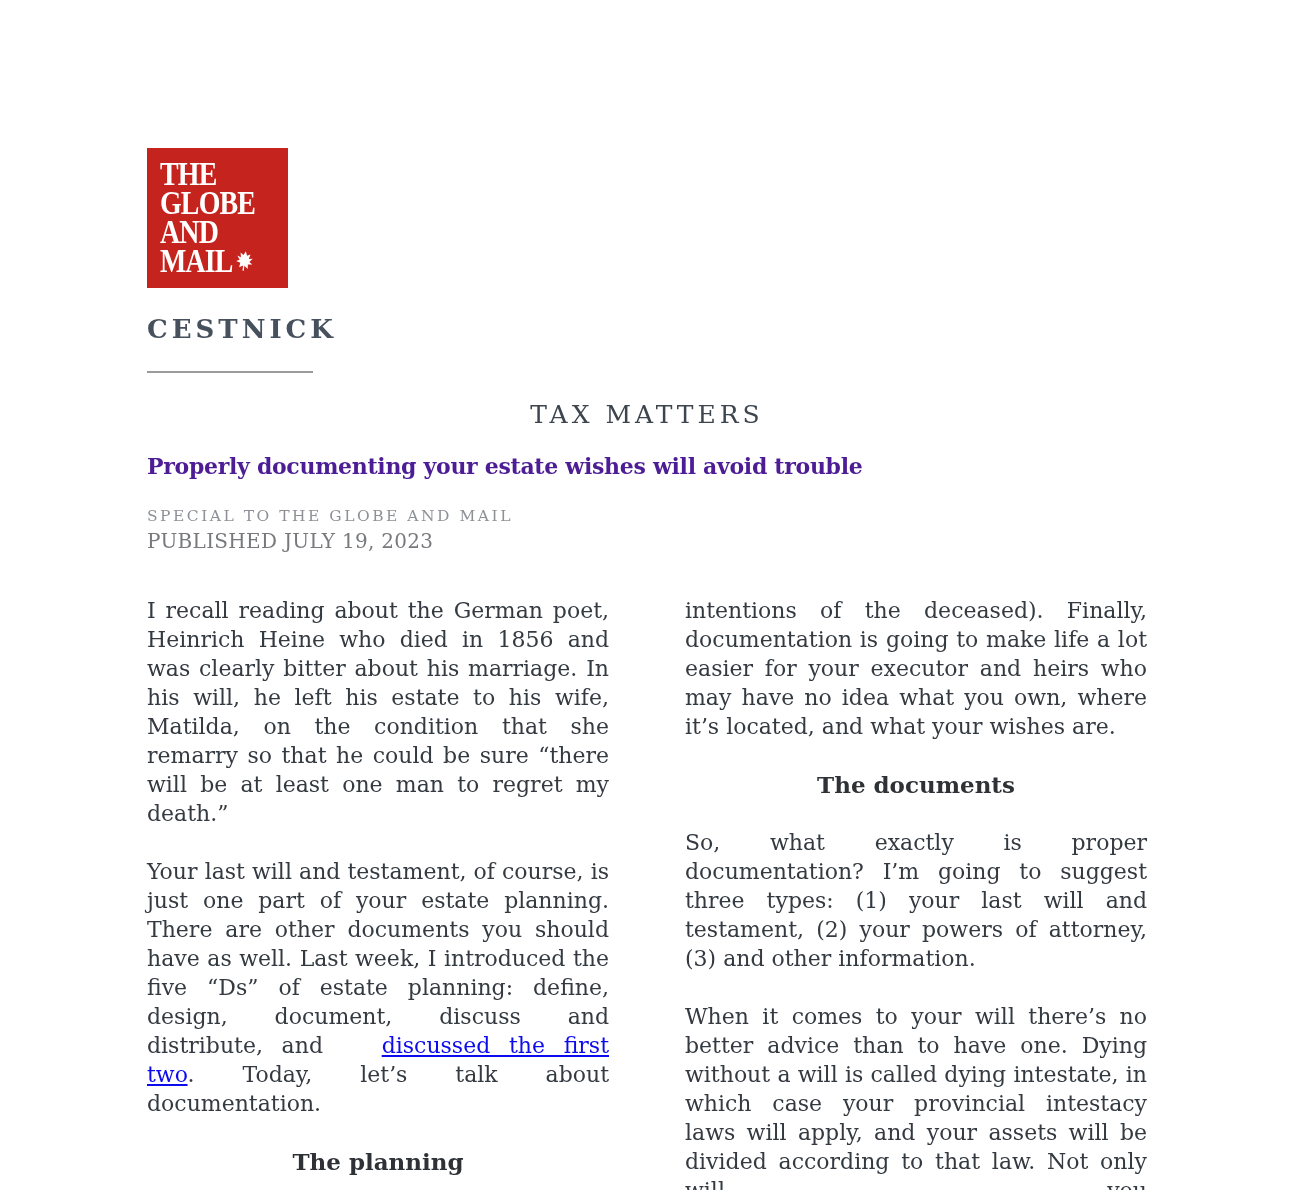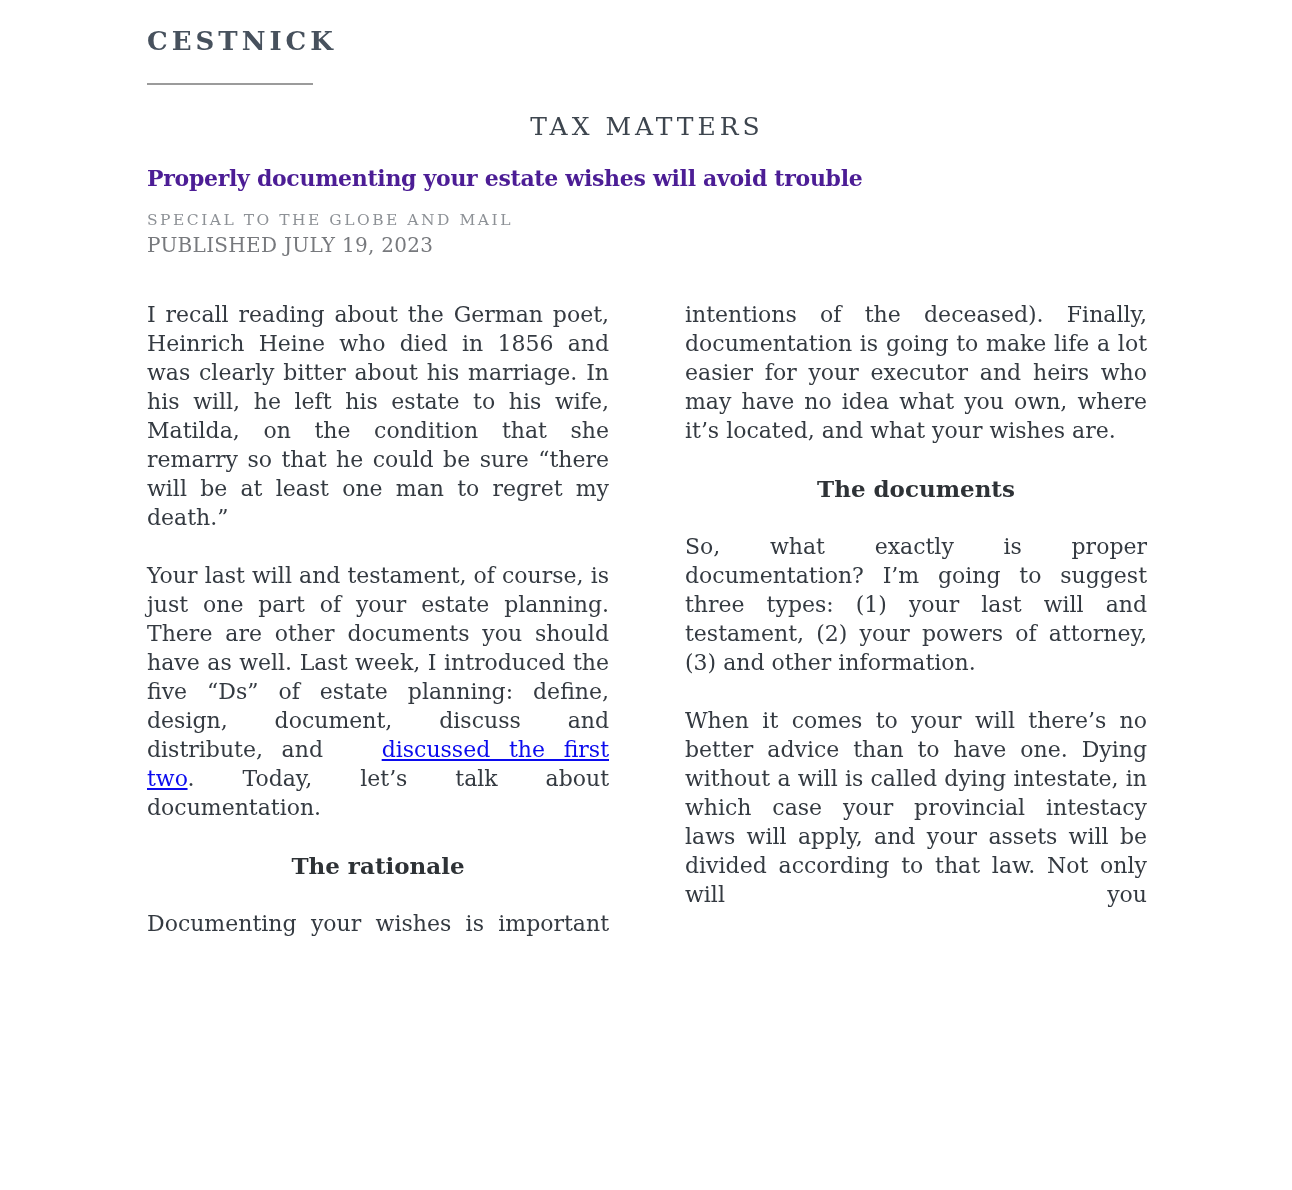--- a/index.html
+++ b/index.html
@@ -75,21 +75,21 @@
     margin: 16px 0 0 0;
     width: 1000px;
     font-family: "DejaVu Serif", serif;
     font-weight: bold;
     font-size: 22px;
     line-height: 42px;
     letter-spacing: -0.3px;
     color: #4c1d95;
   }
   .byline {
-    margin-top: 12px;
+    margin-top: 20px;
     font-size: 15.5px;
     letter-spacing: 2.5px;
     color: #8d9196;
   }
   .published {
     margin-top: 4px;
     font-size: 20px;
     letter-spacing: 0.3px;
     color: #77797d;
   }
@@ -123,35 +123,48 @@
     cursor: pointer;
     margin-left: 40px;
   }
 </style>
 </head>
 <body>
 
 <div class="page">
   <div class="content">
 
+    <div class="logo">
+      <div class="logo-text">
+        <span class="logo-line">THE</span>
+        <span class="logo-line">GLOBE</span>
+        <span class="logo-line">AND</span>
+        <span class="logo-line logo-mail-line">
+          <span>MAIL</span>
+          <svg class="maple-leaf" viewBox="0 0 24 24" xmlns="http://www.w3.org/2000/svg">
+            <path fill="#ffffff" d="M12 0 L14.6 5.2 L19.4 2.8 L17.8 8.6 L23.4 7.4 L19.2 11.8 L24 14 L17.6 15.2 L18.4 20.6 L12.9 17.6 L13 24 L11 24 L11.1 17.6 L5.6 20.6 L6.4 15.2 L0 14 L4.8 11.8 L0.6 7.4 L6.2 8.6 L4.6 2.8 L9.4 5.2 Z"></path>
+          </svg>
+        </span>
+      </div>
+    </div>
 
     <div class="author">CESTNICK</div>
     <div class="rule"></div>
     <div class="section">TAX MATTERS</div>
 
     <h1 class="headline">Properly documenting your estate wishes will avoid trouble</h1>
     <div class="byline">SPECIAL TO THE GLOBE AND MAIL</div>
     <div class="published">PUBLISHED JULY 19, 2023</div>
 
     <div class="columns">
 
       <div class="col">
         <p>I recall reading about the German poet, Heinrich Heine who died in 1856 and was clearly bitter about his marriage. In his will, he left his estate to his wife, Matilda, on the condition that she remarry so that he could be sure “there will be at least one man to regret my death.”</p>
         <p><span>Your last will and testament, of course, is just one part of your estate planning. There are other documents you should have as well. Last week, I introduced the five “Ds” of estate planning: define, design, document, discuss and distribute, and </span><a class="article-link">discussed the first two</a><span>. Today, let’s talk about documentation.</span></p>
-        <h2>The rationale</h2>
+        <h2>The planning</h2>
         <p class="justify-last">Documenting your wishes is important</p>
       </div>
 
       <div class="col">
         <p>intentions of the deceased). Finally, documentation is going to make life a lot easier for your executor and heirs who may have no idea what you own, where it’s located, and what your wishes are.</p>
         <h2>The documents</h2>
         <p>So, what exactly is proper documentation? I’m going to suggest three types: (1) your last will and testament, (2) your powers of attorney, (3) and other information.</p>
         <p class="justify-last">When it comes to your will there’s no better advice than to have one. Dying without a will is called dying intestate, in which case your provincial intestacy laws will apply, and your assets will be divided according to that law. Not only will you</p>
       </div>
 

